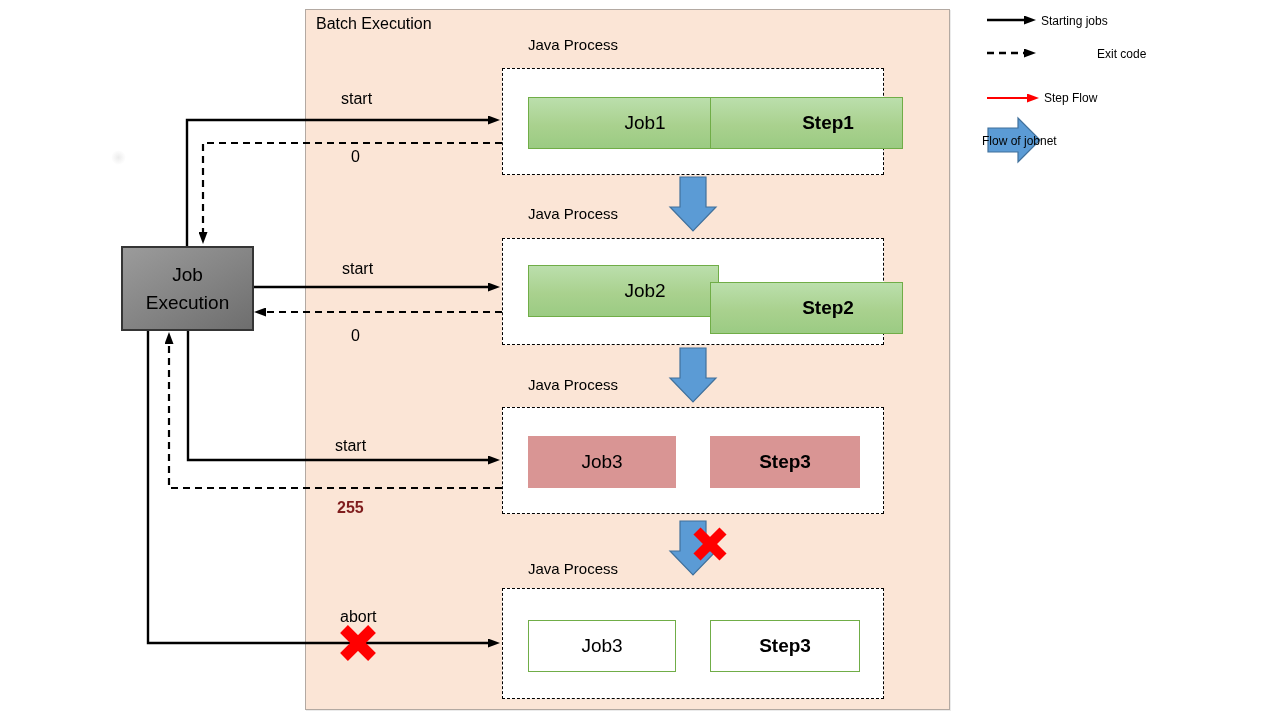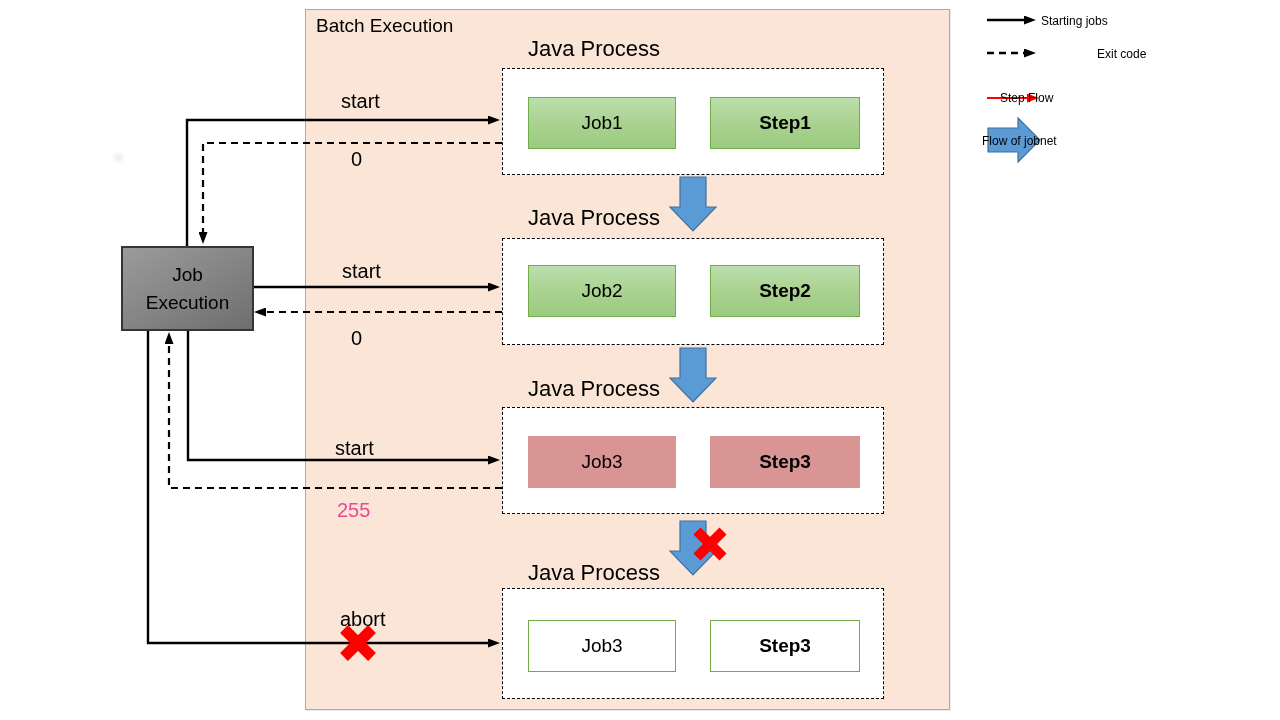--- a/index.html
+++ b/index.html
@@ -12,57 +12,58 @@
   .abs{position:absolute;}
   
   .panel{
     left:305px;top:9px;width:643px;height:699px;
     background:#FBE5D6;
     border:1px solid #b3a9a2;
     box-shadow:1px 1px 0 rgba(0,0,0,0.08);
     z-index:0;
   }
   .panel-title{
-    left:316px;top:15px;font-size:19px;color:#000;z-index:4;
+    left:316px;top:15px;font-size:16px;color:#000;z-index:4;
   }
   
   #wires{left:0;top:0;z-index:1;}
   
   .proc-box{
     background:#ffffff;border:1.6px dashed #000;z-index:2;
   }
-  .proc-label{font-size:22px;z-index:4;}
+  .proc-label{font-size:15px;z-index:4;}
   
   .node{
     width:146px;height:50px;z-index:3;
     display:flex;align-items:center;justify-content:center;
     font-size:19px;
   }
   .node.step{width:148px;font-weight:bold;}
   .node.success{
     background:linear-gradient(180deg,#bbdfac 0%,#a9d18e 55%,#9bcb83 100%);
     border:1px solid #70AD47;
+    padding-left:43px;
   }
   .node.error{
     background:#D99594;border:1px solid #D99594;
   }
   .node.notrun{
     background:#ffffff;border:1.6px solid #70AD47;
   }
   
   .scheduler{
     left:121px;top:246px;width:133px;height:85px;
     background:linear-gradient(150deg,#9b9b9b 0%,#858585 50%,#6e6e6e 100%);
     border:2px solid #353535;
     display:flex;flex-direction:column;align-items:center;justify-content:center;
     font-size:19px;line-height:28px;z-index:3;box-sizing:border-box;
   }
   
-  .msg{font-size:20px;z-index:4;}
-  .msg.red{color:#ec4899;}
+  .msg{font-size:16px;z-index:4;}
+  .msg.red{color:#7f1d1d;font-weight:bold;}
   
   .legend-label{font-size:12px;line-height:18px;z-index:4;}
   
   .dot{
     left:111px;top:150px;width:15px;height:15px;border-radius:50%;
     background:radial-gradient(circle,#ececec 0%,rgba(236,236,236,0) 70%);
     z-index:0;
   }
 </style>
 </head>
@@ -127,21 +128,21 @@
 </div>
 <div class="abs node step success" style="left:710px;top:97px">
   <span>Step1</span>
 </div>
 
 <span class="abs proc-label" style="left:528px;top:205px">Java Process</span>
 <div class="abs proc-box" style="left:502px;top:238px;width:380px;height:105px"></div>
 <div class="abs node success" style="left:528px;top:265px">
   <span>Job2</span>
 </div>
-<div class="abs node step success" style="left:710px;top:265px">
+<div class="abs node step success" style="left:710px;top:282px">
   <span>Step2</span>
 </div>
 
 <span class="abs proc-label" style="left:528px;top:376px">Java Process</span>
 <div class="abs proc-box" style="left:502px;top:407px;width:380px;height:105px"></div>
 <div class="abs node error" style="left:528px;top:436px">
   <span>Job3</span>
 </div>
 <div class="abs node step error" style="left:710px;top:436px">
   <span>Step3</span>
@@ -159,14 +160,14 @@
 <span class="abs msg" style="left:341px;top:90px">start</span>
 <span class="abs msg" style="left:351px;top:148px">0</span>
 <span class="abs msg" style="left:342px;top:260px">start</span>
 <span class="abs msg" style="left:351px;top:327px">0</span>
 <span class="abs msg" style="left:335px;top:437px">start</span>
 <span class="abs msg red" style="left:337px;top:499px">255</span>
 <span class="abs msg" style="left:340px;top:608px">abort</span>
 
 <span class="abs legend-label" style="left:1041px;top:12px">Starting jobs</span>
 <span class="abs legend-label" style="left:1097px;top:45px">Exit code</span>
-<span class="abs legend-label" style="left:1000px;top:89px">Step Flow</span>
+<span class="abs legend-label" style="left:1044px;top:89px">Step Flow</span>
 <span class="abs legend-label" style="left:982px;top:132px">Flow of jobnet</span>
 
 </body></html>

